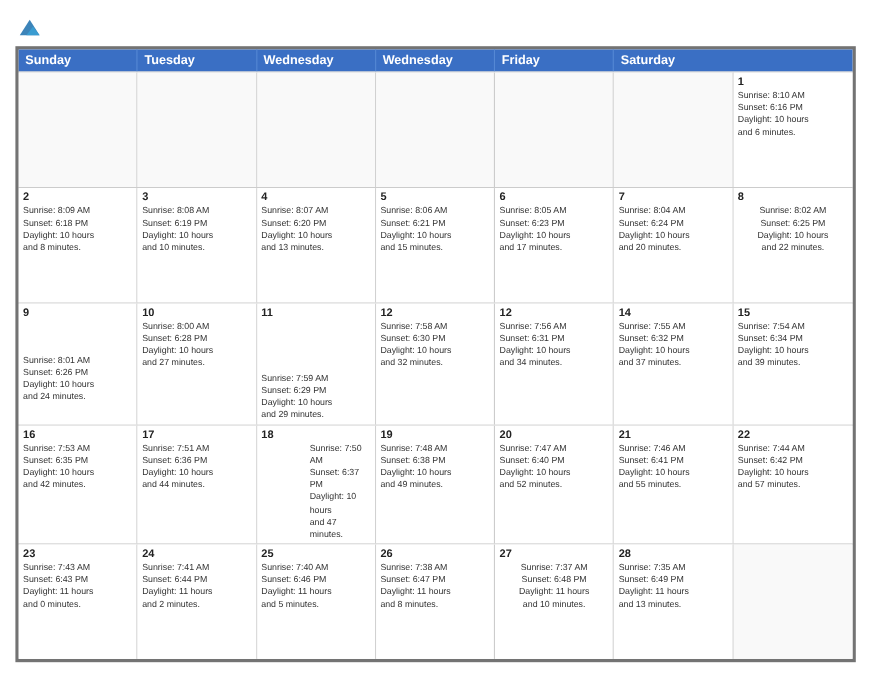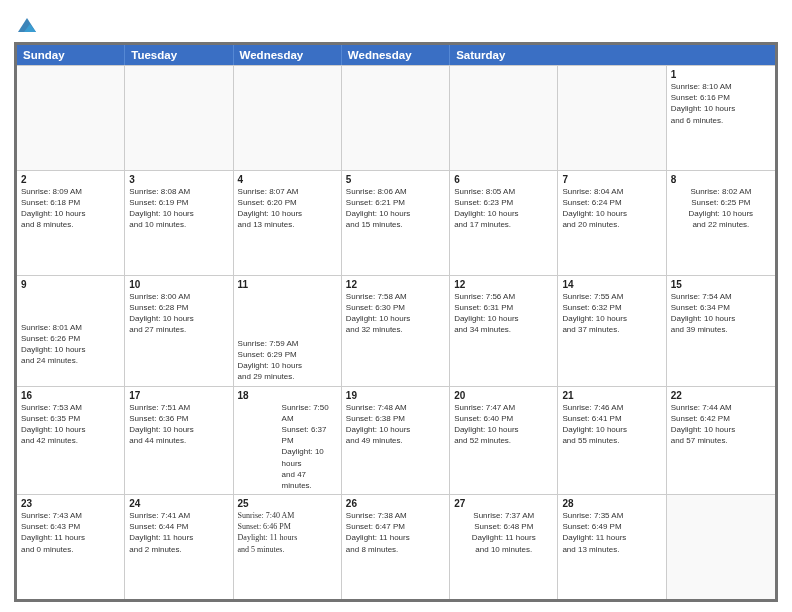--- a/index.html
+++ b/index.html
@@ -134,20 +134,21 @@
       <div class="location"></div>
     </div>
   </div>
 
   <div class="calendar">
     <div class="cal-header-row">
     <div class="cal-header-cell">Sunday</div>
         <div class="cal-header-cell">Tuesday</div>
         <div class="cal-header-cell">Wednesday</div>
         <div class="cal-header-cell">Wednesday</div>
+        <div class="cal-header-cell">Friday</div>
         <div class="cal-header-cell">Saturday</div>
       </div>
     <div class="cal-body">
     <div class="cal-row">
           <div class="cal-cell empty"></div>
           <div class="cal-cell empty"></div>
           <div class="cal-cell empty"></div>
           <div class="cal-cell empty"></div>
           <div class="cal-cell empty"></div>
           <div class="cal-cell empty"></div>
@@ -322,21 +323,21 @@
           </div>
           <div class="cal-cell">
             <div class="day-num">24</div>
             <div class="day-info" style="white-space: pre-line;">Sunrise: 7:41 AM
 Sunset: 6:44 PM
 Daylight: 11 hours
 and 2 minutes.</div>
           </div>
           <div class="cal-cell">
             <div class="day-num">25</div>
-            <div class="day-info" style="white-space: pre-line; font-family: Liberation Serif, serif;">Sunrise: 7:40 AM
+            <div class="day-info" style="white-space: pre-line;">Sunrise: 7:40 AM
 Sunset: 6:46 PM
 Daylight: 11 hours
 and 5 minutes.</div>
           </div>
           <div class="cal-cell">
             <div class="day-num">26</div>
             <div class="day-info" style="white-space: pre-line;">Sunrise: 7:38 AM
 Sunset: 6:47 PM
 Daylight: 11 hours
 and 8 minutes.</div>

